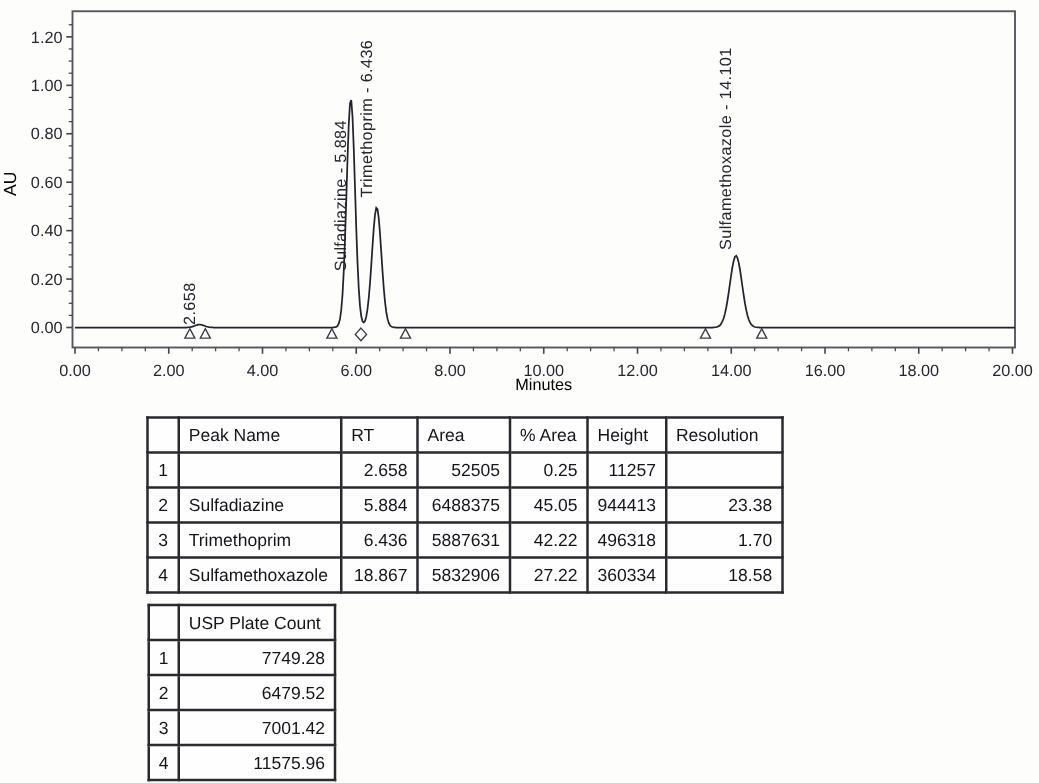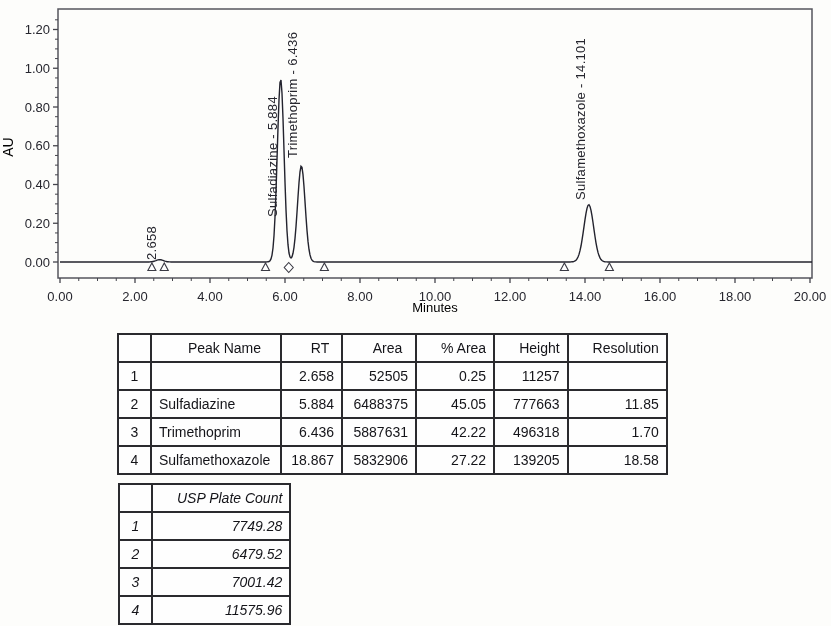--- a/index.html
+++ b/index.html
@@ -18,26 +18,26 @@
     color:#141419;
   }
   .report-table th,.report-table td{
     border:2px solid #2a2a2e;
     padding:1px 7px;
     height:24px;
     white-space:nowrap;
     font-weight:normal;
     vertical-align:middle;
   }
-  .report-table th{text-align:center;padding-left:24px;}
+  .report-table th{text-align:left;}
   .al-left{text-align:left;border-radius:13px;}
   .al-right{text-align:right;}
   .al-center{text-align:center;}
   #peak-table-wrap{position:absolute;left:117px;top:333px;}
-  #plate-table-wrap{position:absolute;left:118px;top:483px;font-style:italic;}
+  #plate-table-wrap{position:absolute;left:118px;top:483px;}
 </style>
 </head>
 <body>
 
 <div class="page">
 
   <svg id="chromatogram" width="831" height="328" viewBox="0 0 831 328">
     <g id="g-frame">
         <rect x="58" y="9" width="754" height="269" fill="none" stroke="#55555e" stroke-width="1.5"></rect>
       </g>
@@ -181,39 +181,39 @@
             <td class="al-right">0.25</td>
             <td class="al-right">11257</td>
             <td class="al-right"></td>
           </tr>
           <tr>
             <td class="al-center">2</td>
             <td class="al-left">Sulfadiazine</td>
             <td class="al-right">5.884</td>
             <td class="al-right">6488375</td>
             <td class="al-right">45.05</td>
-            <td class="al-right">777663</td>
-            <td class="al-right">11.85</td>
+            <td class="al-right">944413</td>
+            <td class="al-right">23.38</td>
           </tr>
           <tr>
             <td class="al-center">3</td>
             <td class="al-left">Trimethoprim</td>
             <td class="al-right">6.436</td>
             <td class="al-right">5887631</td>
             <td class="al-right">42.22</td>
             <td class="al-right">496318</td>
             <td class="al-right">1.70</td>
           </tr>
           <tr>
             <td class="al-center">4</td>
             <td class="al-left">Sulfamethoxazole</td>
             <td class="al-right">18.867</td>
             <td class="al-right">5832906</td>
             <td class="al-right">27.22</td>
-            <td class="al-right">139205</td>
+            <td class="al-right">360334</td>
             <td class="al-right">18.58</td>
           </tr>
         </tbody>
       </table>
     </div>
   <div id="plate-table-wrap">
       <table class="report-table">
         <colgroup>
           <col style="width: 24px;">
           <col style="width: 125px;">

